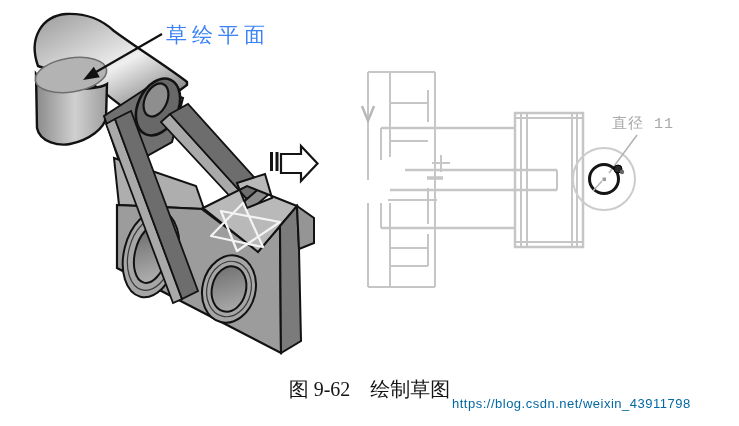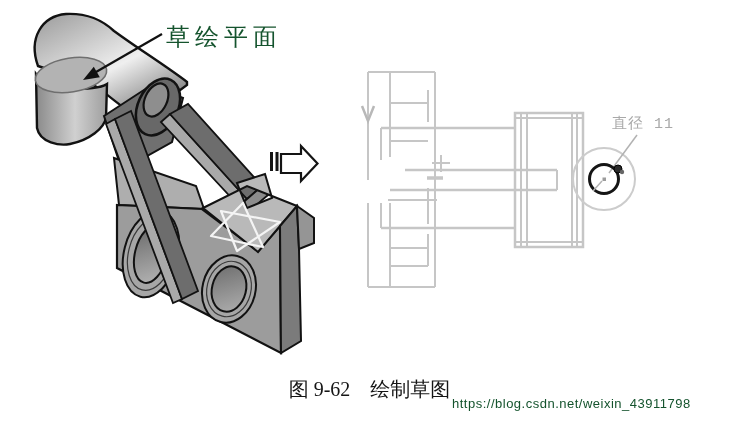--- a/index.html
+++ b/index.html
@@ -1,26 +1,26 @@
 <!DOCTYPE html>
 <html><head>
 <meta charset="utf-8">
 <style>
   html,body{margin:0;padding:0;background:#fff;}
   #stage{position:relative;width:739px;height:426px;background:#ffffff;overflow:hidden;
          font-family:"Liberation Sans",sans-serif;}
   #artwork{position:absolute;left:0;top:0;}
   .overlay{position:absolute;white-space:nowrap;}
   #sketch-plane-label{left:166px;top:21px;font-family:"Liberation Serif",serif;
-      font-size:24px;color:#14532d;letter-spacing:5px;}
+      font-size:21px;color:#3b82f6;letter-spacing:5px;}
   #diameter-label{left:612px;top:114px;font-size:15px;color:#a9a9a9;letter-spacing:1px;font-family:Liberation Mono, monospace;}
   #figure-caption{left:0;top:376px;width:739px;text-align:center;
       font-family:"Liberation Serif",serif;font-size:20px;color:#151515;}
   #figure-caption .gap{display:inline-block;width:20px;}
-  #watermark{left:452px;top:396px;font-size:13px;color:#14532d;letter-spacing:0.5px;}
+  #watermark{left:452px;top:396px;font-size:13px;color:#0369a1;letter-spacing:0.5px;}
 </style>
 </head>
 <body>
 
 <div id="stage">
 
   <svg id="artwork" width="739" height="426" viewBox="0 0 739 426">
     <defs>
       <linearGradient id="gLobe" gradientUnits="userSpaceOnUse" x1="70" y1="0" x2="130" y2="115">
         <stop offset="0" stop-color="#9e9e9e"></stop>

